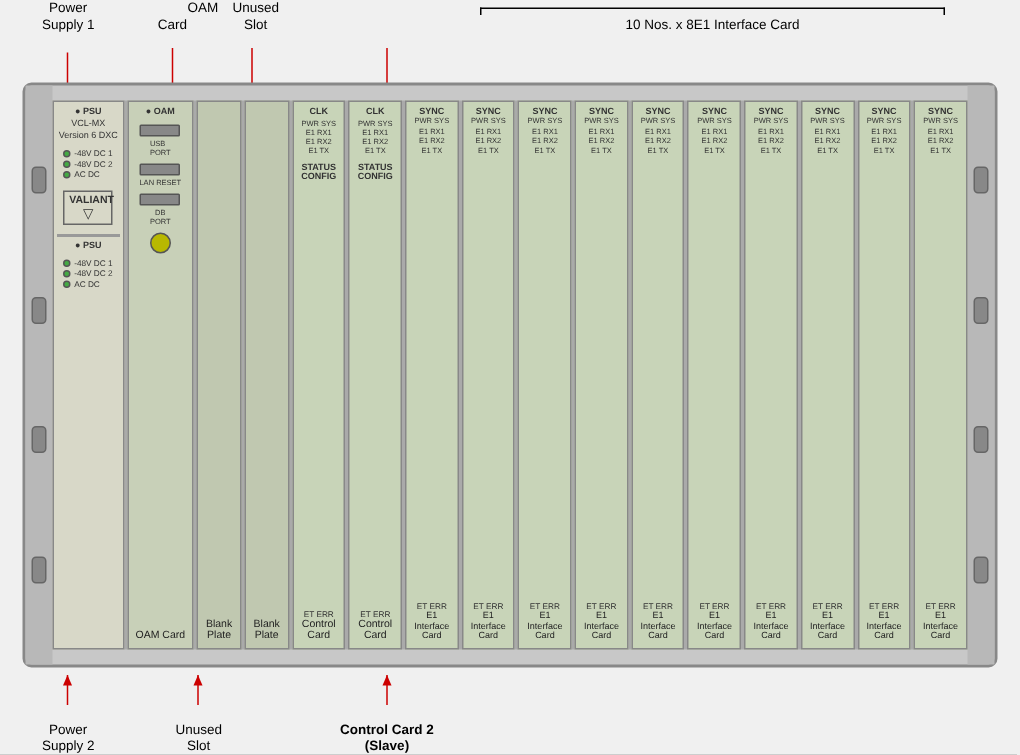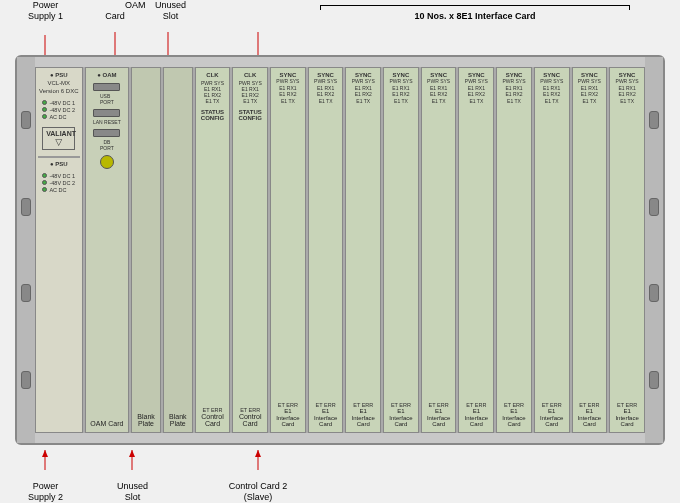--- a/index.html
+++ b/index.html
@@ -206,34 +206,34 @@
 
   <div class="label-top" style="left:148px; top:0px; width:45px;">
     <span style="white-space:pre-line; font-size:9px;">Unused
 Slot</span>
   </div>
 
 
   <div class="label-top" style="left:320px; top:5px; width:310px; text-align:center;">
     
     <div style="border-top:1px solid #000; border-left:1px solid #000; border-right:1px solid #000; height:5px; margin-bottom:1px;"></div>
-    <span style="font-size:9px;font-weight:bold;">10 Nos. x 8E1 Interface Card</span>
+    <span style="font-size:9px;">10 Nos. x 8E1 Interface Card</span>
   </div>
 
   <div class="label-bottom" style="left:18px; bottom:0px; width:55px;">
     <span style="white-space:pre-line; font-size:9px;">Power
 Supply 2</span>
   </div>
 
   <div class="label-bottom" style="left:110px; bottom:0px; width:45px;">
     <span style="white-space:pre-line; font-size:9px;">Unused
 Slot</span>
   </div>
 
-  <div class="label-bottom" style="left:218px; bottom:0px; width:80px;">
+  <div class="label-bottom" style="left:218px; bottom:0px; width:80px;font-weight:bold;">
     <span style="white-space:pre-line; font-size:9px; text-align:center;">Control Card 2
 (Slave)</span>
   </div>
 
   <svg style="position:absolute; top:0; left:0; width:680px; height:503px; pointer-events:none;">
 
     <line x1="45" y1="35" x2="45" y2="65" stroke="#c00" stroke-width="1"></line>
     <polygon points="45,65 42,58 48,58" fill="#c00"></polygon>
 
     <line x1="115" y1="32" x2="115" y2="65" stroke="#c00" stroke-width="1"></line>

